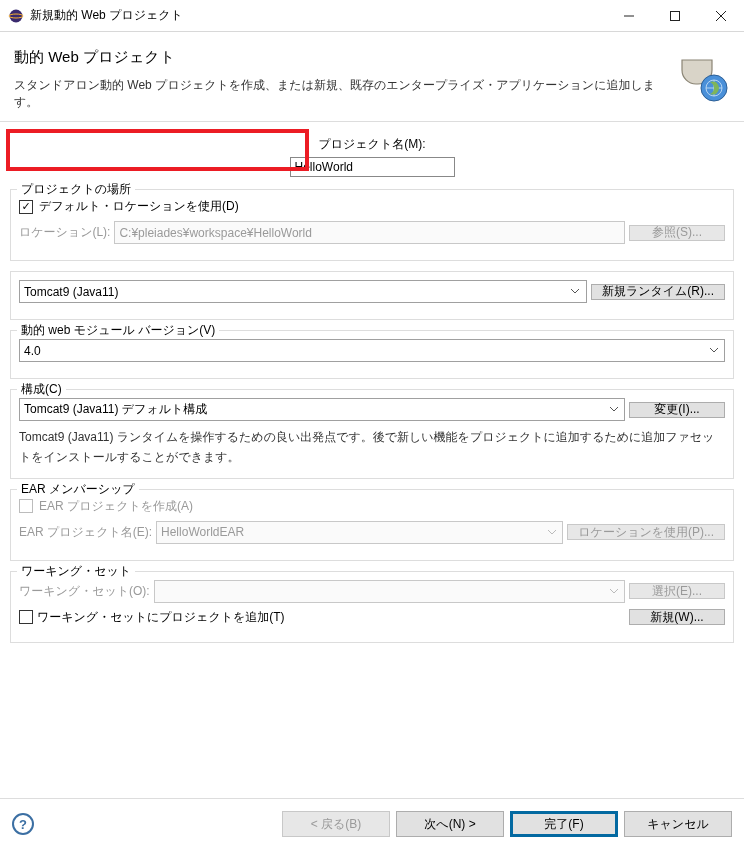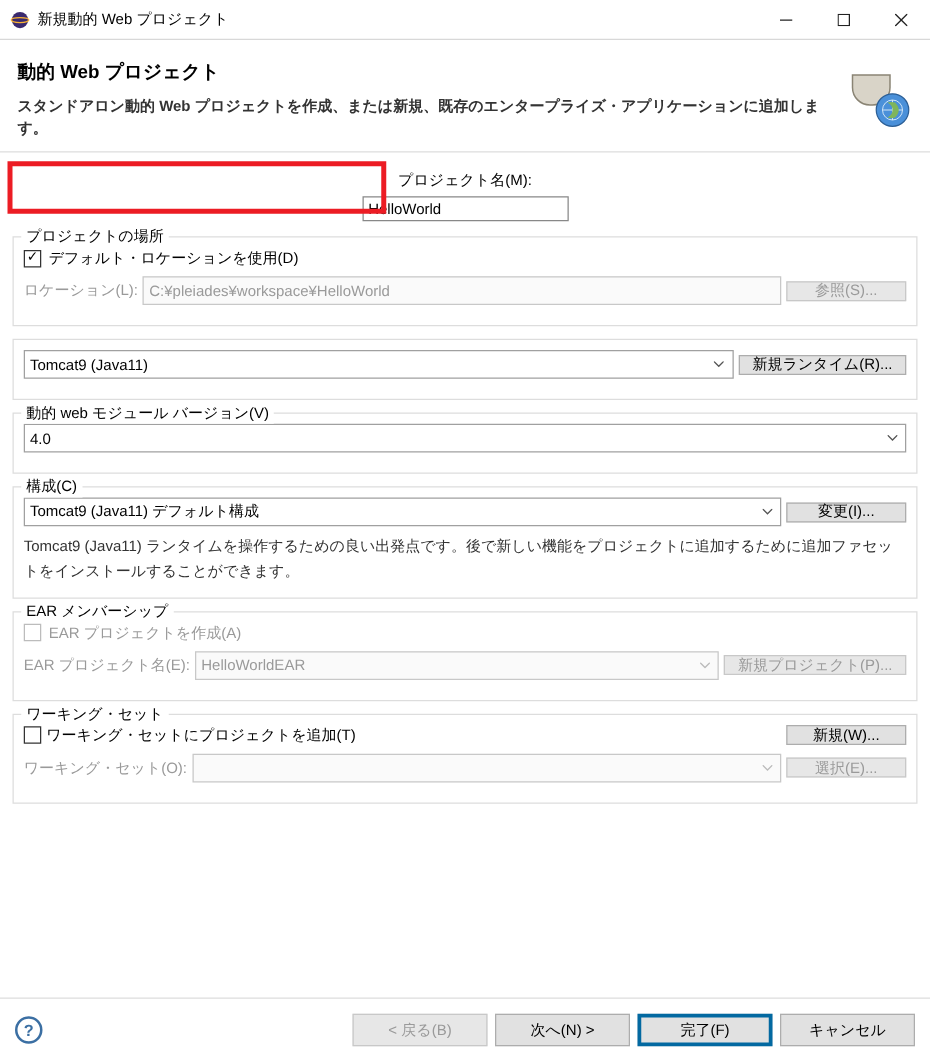--- a/index.html
+++ b/index.html
@@ -31,21 +31,20 @@
     width: 46px; height: 32px;
     display: flex; align-items: center; justify-content: center;
     color: #222;
   }
   .header {
     padding: 16px 14px 10px 14px;
     border-bottom: 1px solid #ddd;
     display: flex;
     align-items: center;
     background: #fff;
-    font-weight: bold;
   }
   .header-text { flex: 1; }
   .header-title { font-size: 15px; margin-bottom: 10px; }
   .header-desc { font-size: 12px; color: #333; }
   .header-icon {
     width: 56px; height: 56px;
     display: flex; align-items: center; justify-content: center;
   }
   .content {
     padding: 10px 10px 6px 10px;
@@ -282,42 +281,42 @@
     <div class="row">
       <span class="label disabled-label">EAR プロジェクト名(E):</span>
       <div class="select disabled">
         <span style="color:#9a9a9a">HelloWorldEAR</span>
         <span class="select-arrow">
           <svg width="8" height="5">
               <path d="M0 0 L4 4 L8 0" fill="none" stroke="#bbb" stroke-width="1"></path>
             </svg>
         </span>
       </div>
-      <div class="btn disabled" style="min-width:120px">新規プロジェクト(P)...</div>
+      <div class="btn disabled" style="min-width:120px">ロケーションを使用(P)...</div>
     </div>
   </div>
 
   <div class="fieldset">
     <div class="fieldset-legend">ワーキング・セット</div>
+    <div class="row">
+      <span class="label disabled-label">ワーキング・セット(O):</span>
+      <div class="select disabled">
+        <span></span>
+        <span class="select-arrow">
+          <svg width="8" height="5">
+              <path d="M0 0 L4 4 L8 0" fill="none" stroke="#bbb" stroke-width="1"></path>
+            </svg>
+        </span>
+      </div>
+      <div class="btn disabled">選択(E)...</div>
+    </div>
     <div class="row" style="align-items:center">
       <div class="checkbox"></div>
       <span class="label" style="flex:1">ワーキング・セットにプロジェクトを追加(T)</span>
       <div class="btn">新規(W)...</div>
-    </div>
-    <div class="row">
-      <span class="label disabled-label">ワーキング・セット(O):</span>
-      <div class="select disabled">
-        <span></span>
-        <span class="select-arrow">
-          <svg width="8" height="5">
-              <path d="M0 0 L4 4 L8 0" fill="none" stroke="#bbb" stroke-width="1"></path>
-            </svg>
-        </span>
-      </div>
-      <div class="btn disabled">選択(E)...</div>
     </div>
   </div>
 
 </div>
 
 <div class="footer">
   <div class="help-icon">?</div>
   <div class="footer-btns">
     <div class="btn disabled">&lt; 戻る(B)</div>
     <div class="btn">次へ(N) &gt;</div>

